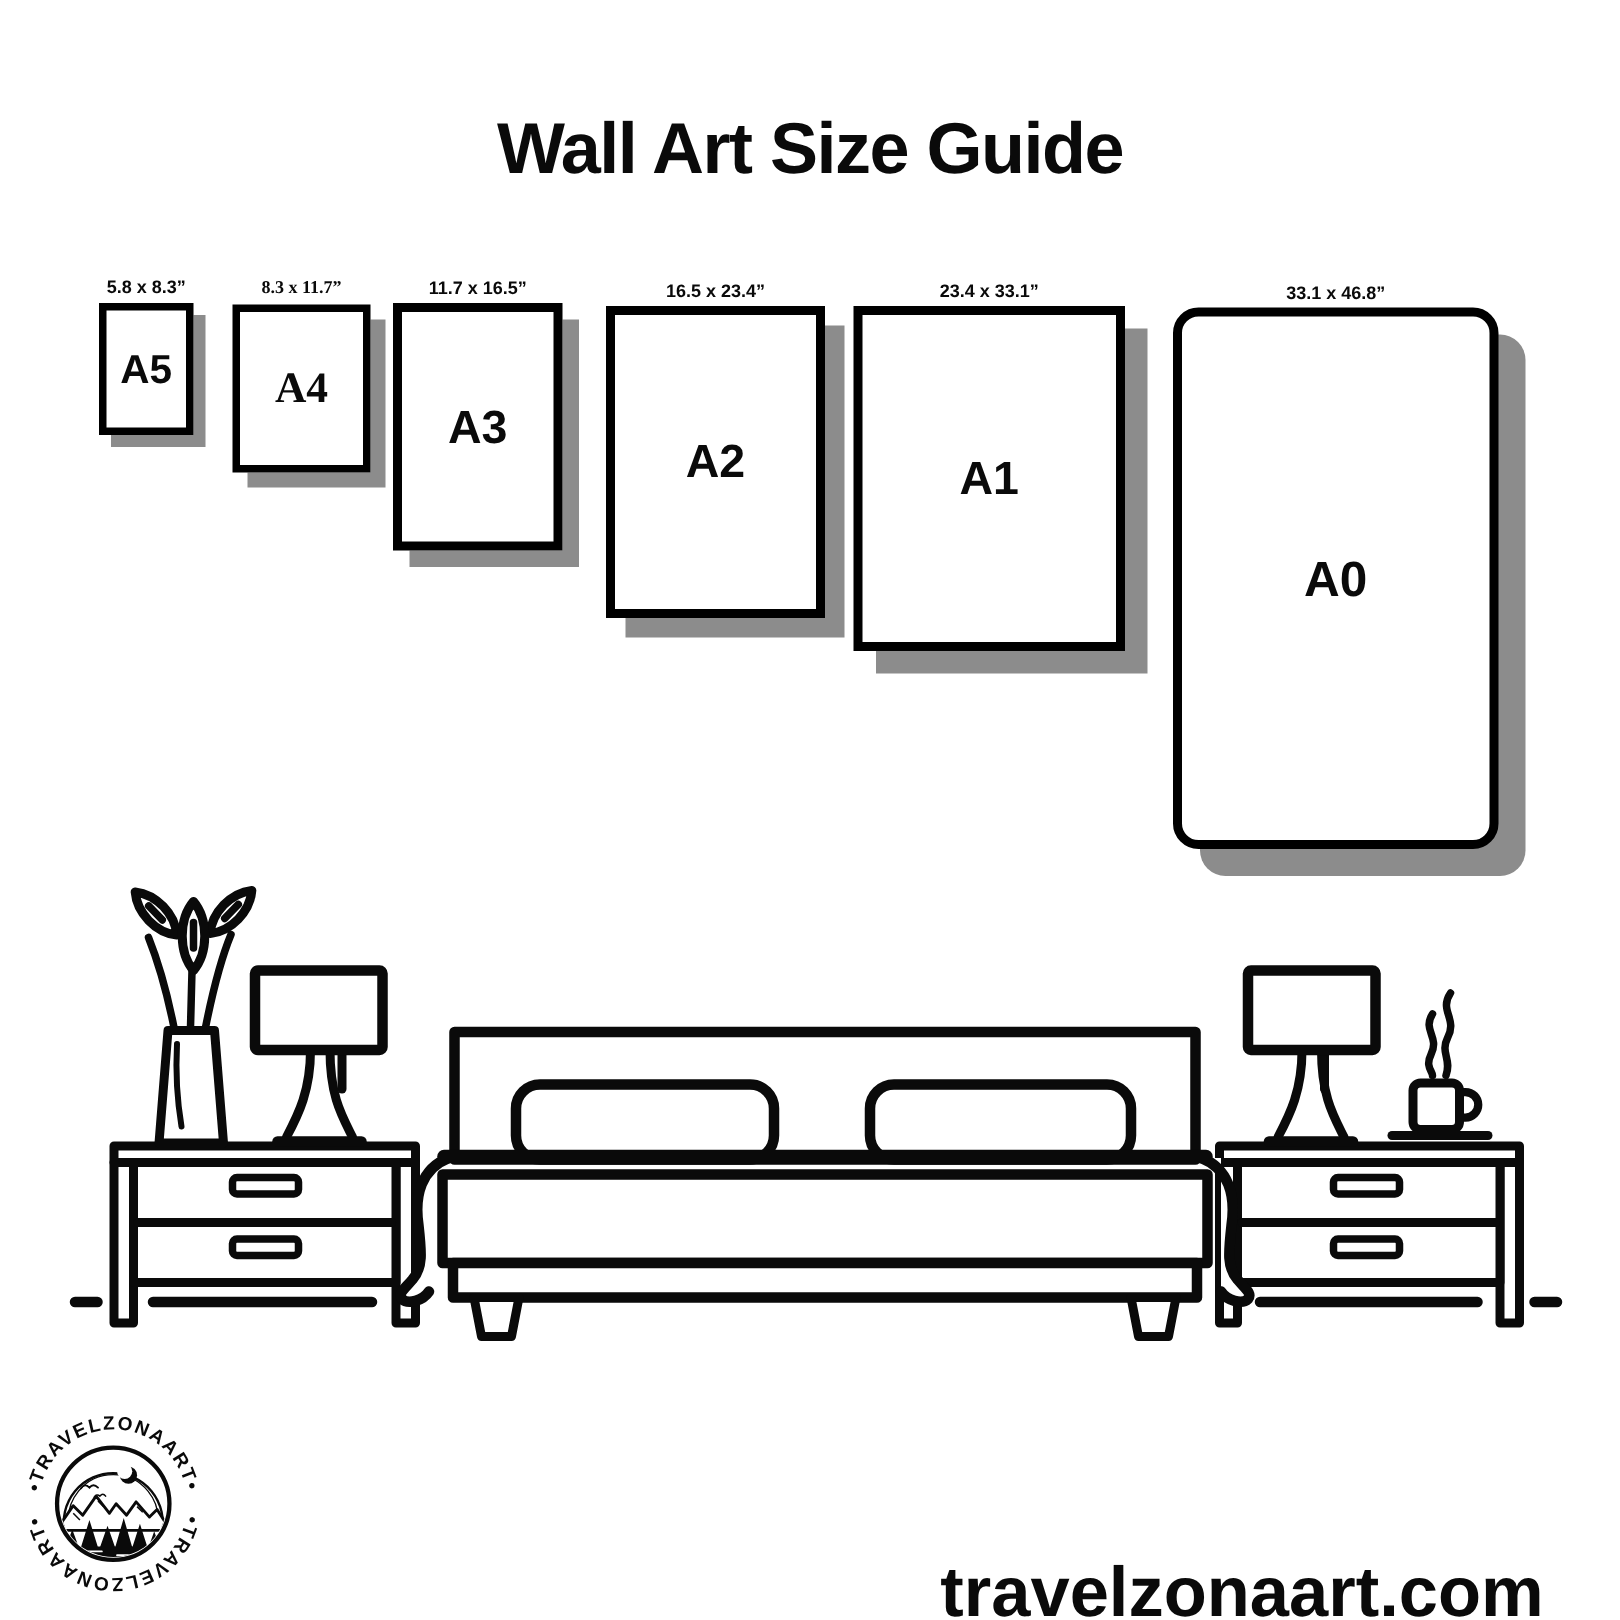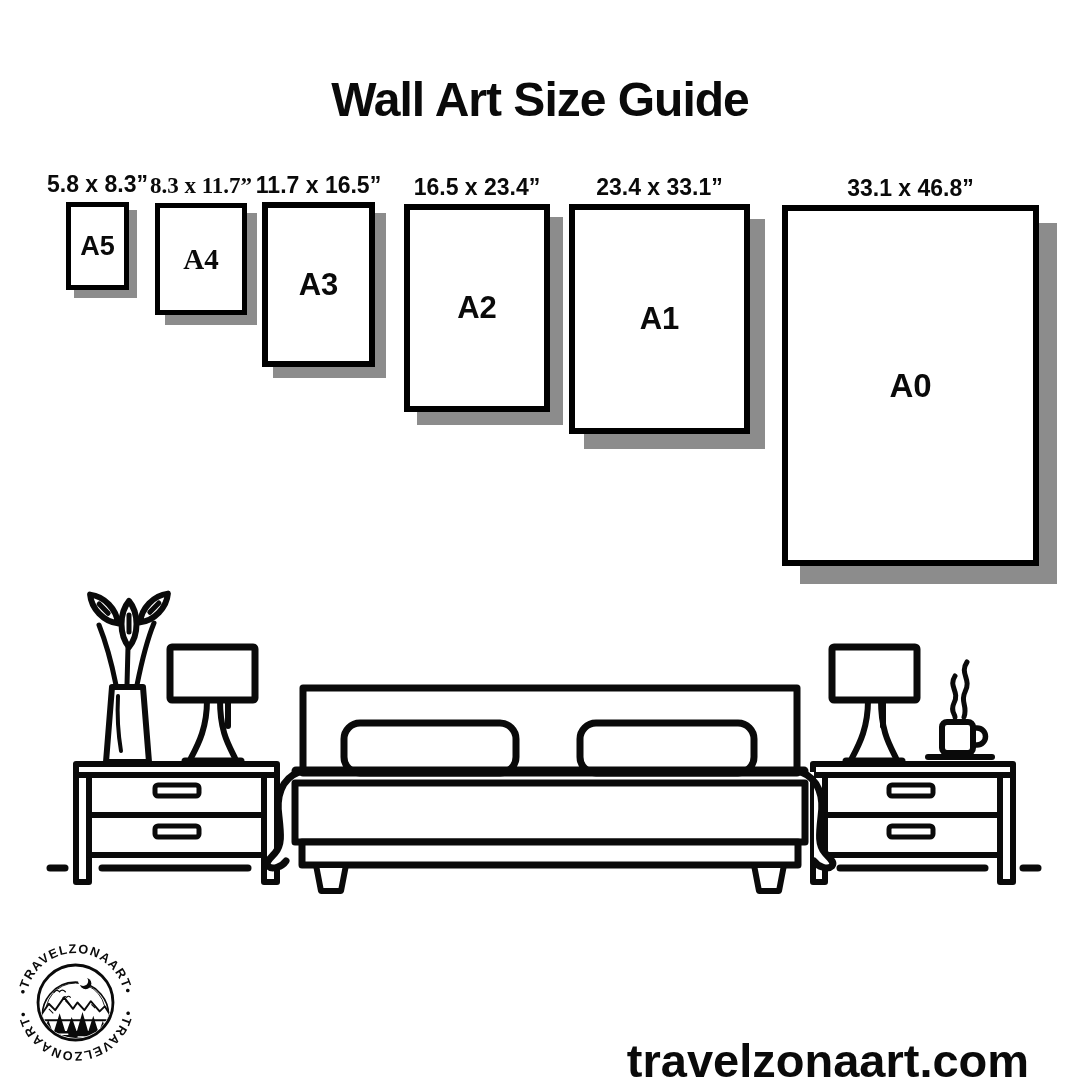--- a/index.html
+++ b/index.html
@@ -12,28 +12,28 @@
     font-size:48px;font-weight:800;letter-spacing:-1px;line-height:1;color:#0a0a0a;
   }
   
   .size-card{
     position:absolute;box-sizing:border-box;background:#fff;border:5px solid #000;
     display:flex;align-items:center;justify-content:center;
     font-weight:700;color:#0a0a0a;
   }
   .size-label{
     position:absolute;bottom:calc(100% + 9px);left:50%;transform:translateX(-50%);
-    white-space:nowrap;font-size:23px;font-weight:700;color:#0a0a0a;
+    white-space:nowrap;font-size:12px;font-weight:700;color:#0a0a0a;
   }
   #card-a5{left:66px;top:202px;width:63px;height:88px;box-shadow:8px 8px 0 #8c8c8c;font-size:27px;}
   #card-a4{left:155px;top:203px;width:92px;height:112px;box-shadow:10px 10px 0 #8c8c8c;font-size:29px;font-family:Liberation Serif, serif;}
   #card-a3{left:262px;top:202px;width:113px;height:165px;border-width:6px;box-shadow:11px 11px 0 #8c8c8c;font-size:31px;align-items:center;}
   #card-a2{left:404px;top:204px;width:146px;height:208px;border-width:6px;box-shadow:13px 13px 0 #8c8c8c;font-size:31px;}
   #card-a1{left:569px;top:204px;width:181px;height:230px;border-width:6px;box-shadow:15px 15px 0 #8c8c8c;font-size:31px;}
-  #card-a0{left:782px;top:205px;width:257px;height:361px;border-width:6px;box-shadow:18px 18px 0 #8c8c8c;font-size:33px;}
+  #card-a0{left:782px;top:205px;width:217px;height:361px;border-width:6px;box-shadow:18px 18px 0 #8c8c8c;font-size:33px;border-radius:17px;}
   
   .bedroom{position:absolute;left:35px;top:585px;width:1010px;height:310px;}
   
   .logo{position:absolute;left:12px;top:939px;width:127px;height:127px;}
   .logo text{font-family:"Liberation Sans",sans-serif;font-weight:700;font-size:20px;letter-spacing:2px;fill:#0a0a0a;}
   .website{
     position:absolute;top:1007px;left:828px;transform:translateX(-50%);
     font-size:47px;font-weight:800;letter-spacing:0;white-space:nowrap;color:#0a0a0a;margin-top:26px;
   }
   svg .ln{stroke:#0a0a0a;fill:none;stroke-linecap:round;stroke-linejoin:round;}

